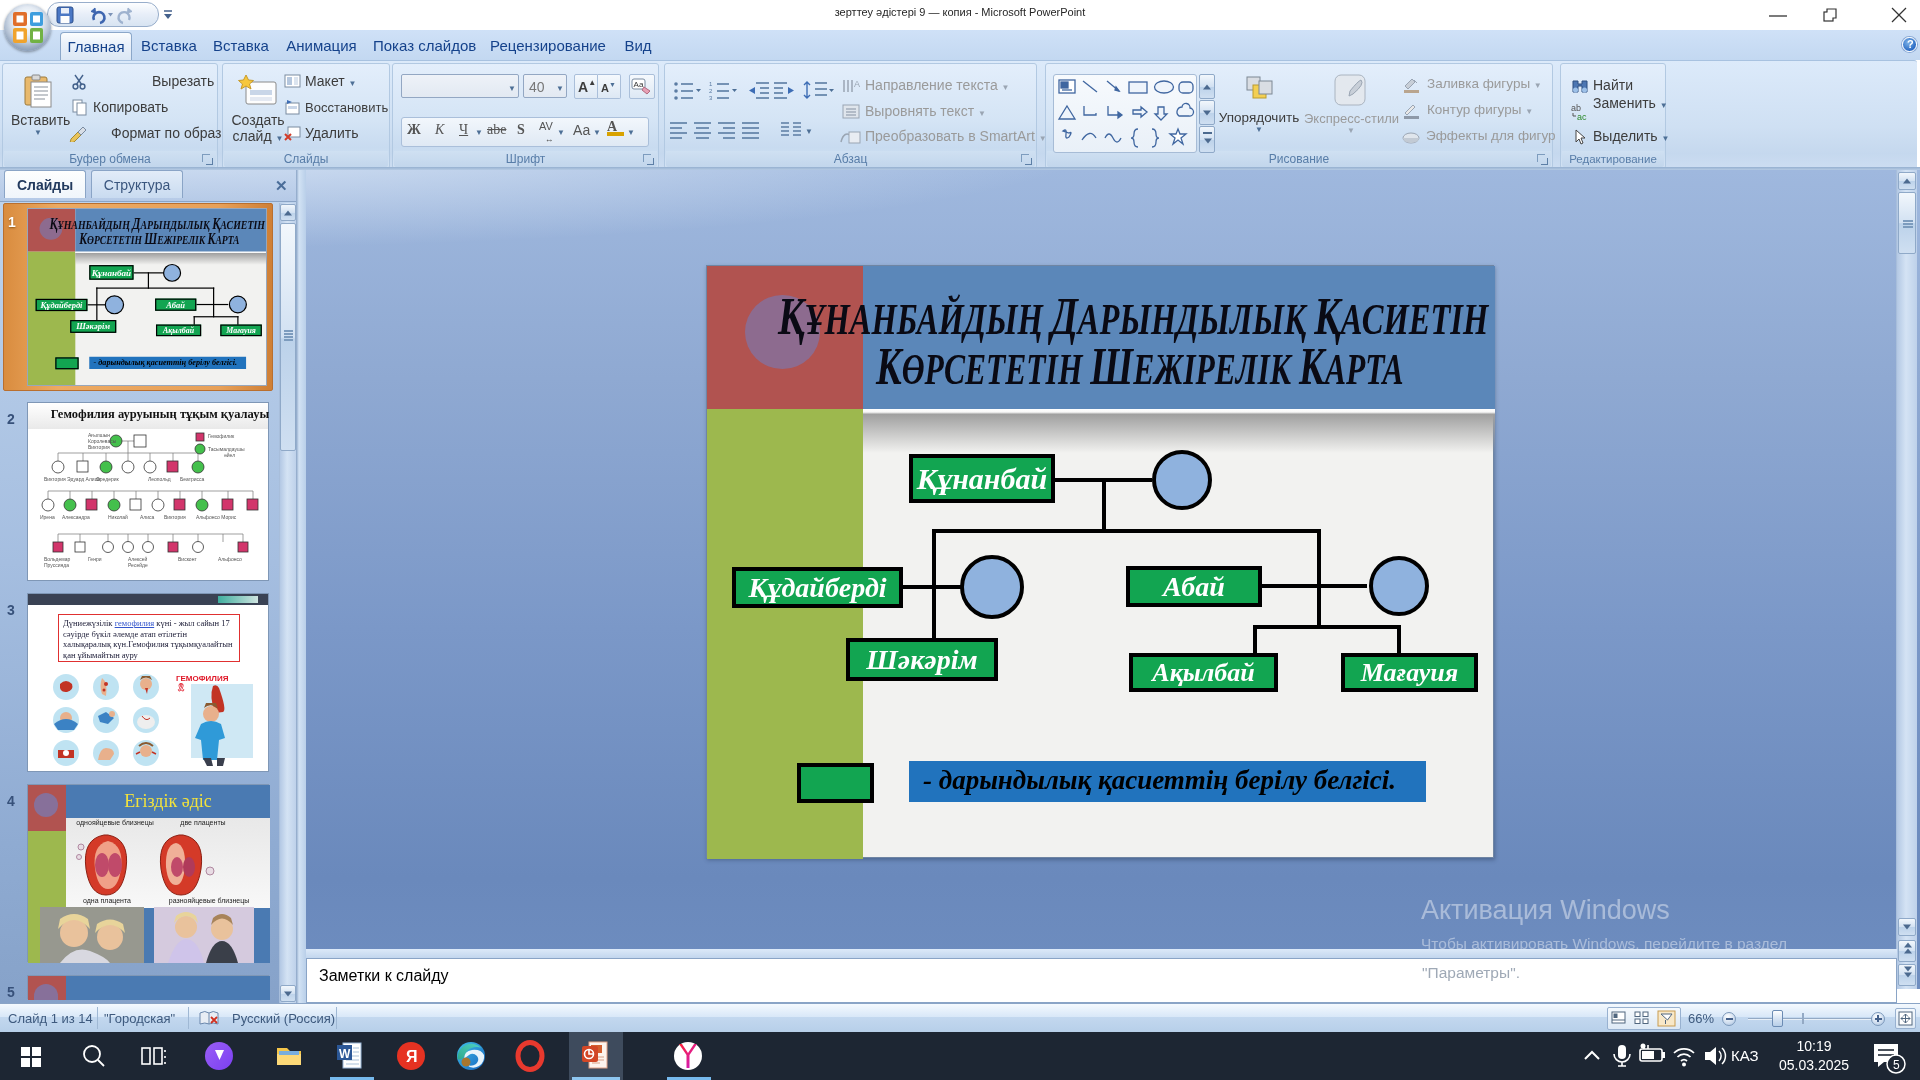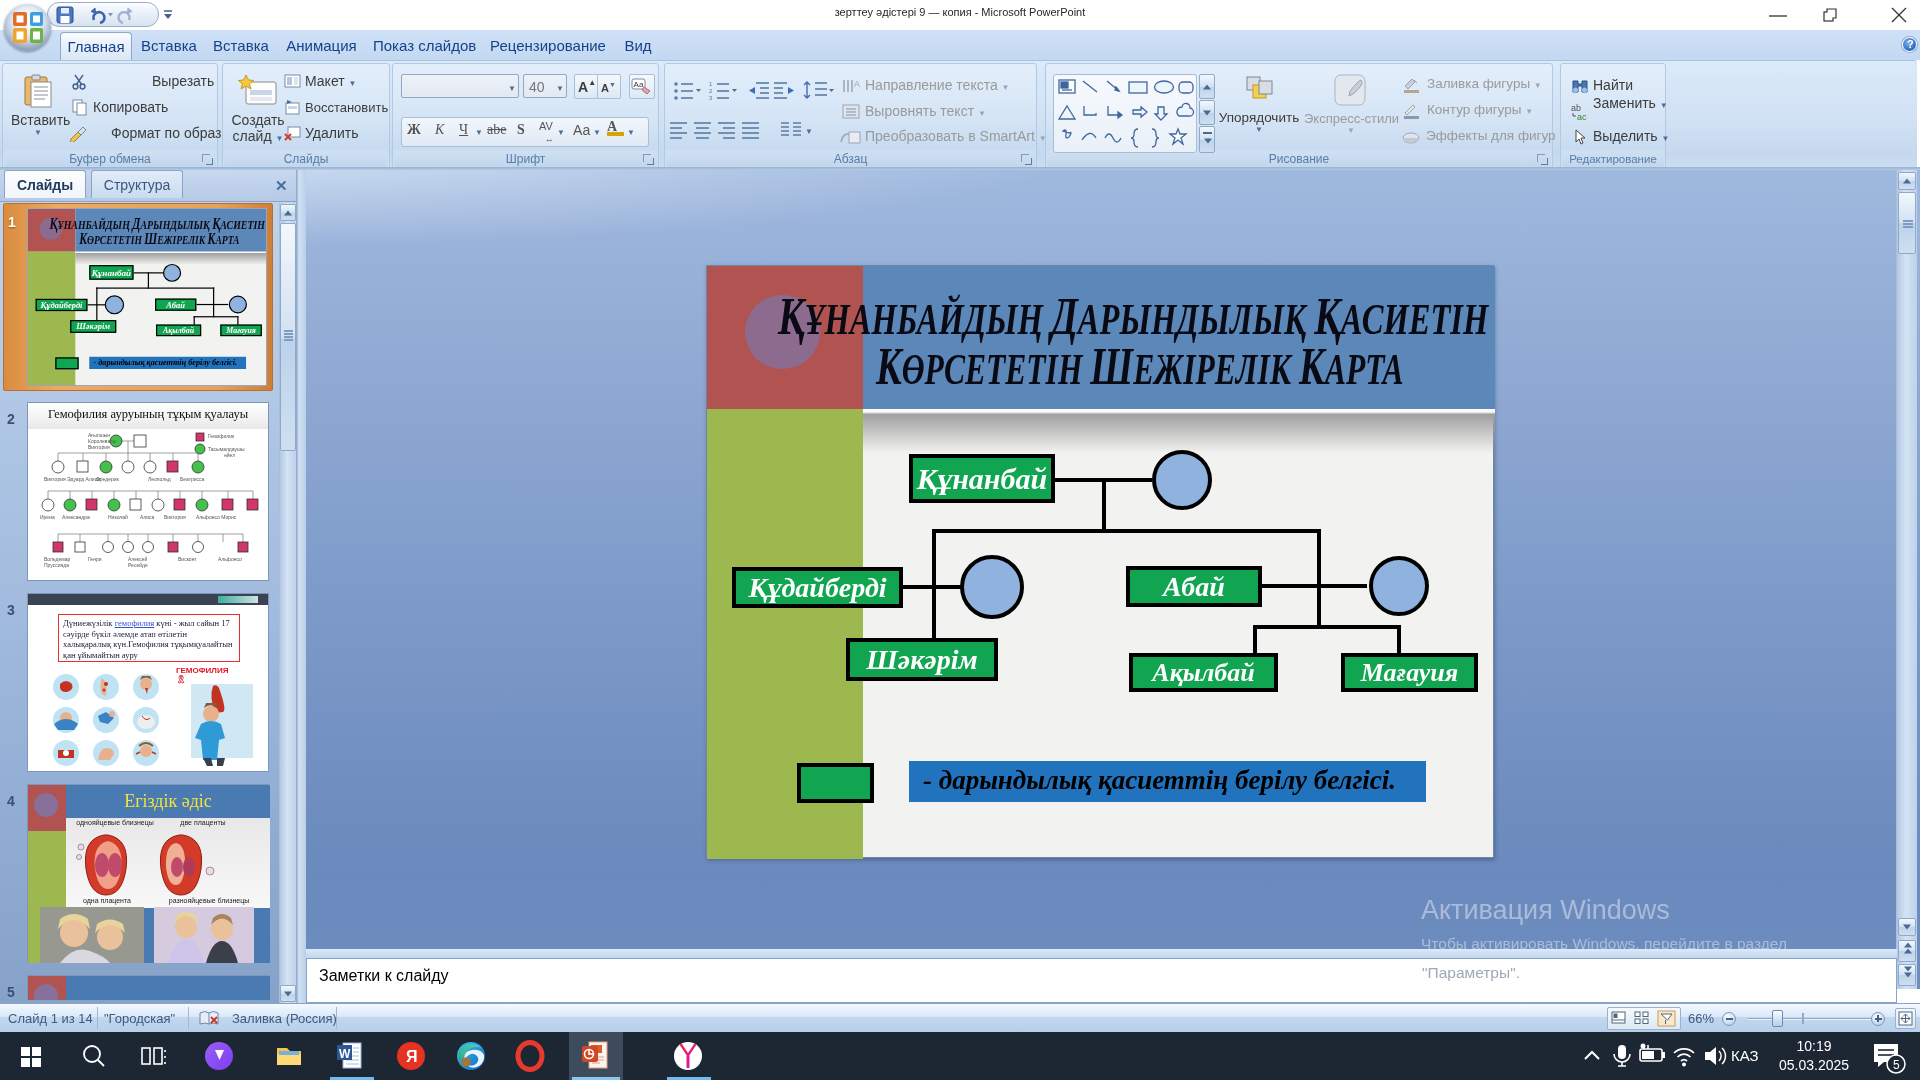--- a/index.html
+++ b/index.html
@@ -503,21 +503,21 @@
       <div class="gbox" style="left:422px;top:387px;width:149px;height:39px;font-size:26px;line-height:31px;">Ақылбай</div>
       <div class="gbox" style="left:634px;top:387px;width:137px;height:39px;font-size:26px;line-height:31px;">Мағауия</div>
 
       <div class="abs" style="left:90px;top:497px;width:77px;height:40px;background:#12a551;border:4px solid #000;"></div>
       <div class="abs" style="left:202px;top:495px;width:517px;height:41px;background:#2173bd;color:#000;font-family:'Liberation Serif',serif;font-weight:bold;font-style:italic;font-size:27px;line-height:39px;padding-left:14px;">-  дарындылық қасиеттің берілу белгісі.</div>
     </div>
       </div>
 
       <div class="thumb" style="top:200px;height:179px;">
         <div class="abs" style="left:0;top:0;width:240px;height:26px;background:linear-gradient(#fff,#e9e9e9);"></div>
-        <div class="abs" style="left:0;top:4px;width:240px;text-align:center;font-weight:normal;font-size:12.5px;color:#111;font-family:'Liberation Serif',serif;">Гемофилия ауруының тұқым қуалауы</div>
+        <div class="abs" style="left:12px;top:4px;width:240px;text-align:center;font-weight:bold;font-size:12.5px;color:#111;font-family:'Liberation Serif',serif;">Гемофилия ауруының тұқым қуалауы</div>
         <svg class="abs" style="left:0;top:26px;" width="240" height="151" viewBox="0 0 240 151">
           <g stroke="#777" stroke-width="0.7" fill="none">
             <line x1="88" y1="12" x2="112" y2="12"></line>
               <line x1="100" y1="12" x2="100" y2="24"></line>
               <line x1="30" y1="24" x2="170" y2="24"></line>
             <line x1="30" y1="24" x2="30" y2="32"></line>
               <line x1="55" y1="24" x2="55" y2="32"></line>
               <line x1="78" y1="24" x2="78" y2="32"></line>
               <line x1="100" y1="24" x2="100" y2="32"></line>
               <line x1="122" y1="24" x2="122" y2="32"></line>
@@ -601,21 +601,21 @@
               <text x="150" y="132">Висконт</text>
               <text x="190" y="132">Альфонсо</text>
           </g>
         </svg>
       </div>
 
       <div class="thumb" style="top:391px;height:179px;">
         <div class="abs" style="left:0;top:0;width:240px;height:11px;background:#3a4254;"></div>
         <div class="abs" style="left:190px;top:2px;width:40px;height:7px;background:linear-gradient(90deg,#3fae9e,#cfe4e0);"></div>
         <div class="abs" style="left:30px;top:20px;width:182px;height:48px;border:1.5px solid #e03030;padding:3px 4px;font-size:8.5px;line-height:1.25;color:#1a1a35;font-family:'Liberation Serif',serif;">Дүниежүзілік <span style="color:#3355cc;text-decoration:underline;">гемофилия</span> күні - жыл сайын 17 сәуірде бүкіл әлемде атап өтілетін халықаралық күн.Гемофилия тұқымқуалайтын қан ұйымайтын ауру</div>
-        <div class="abs" style="left:148px;top:72px;width:62px;height:9px;color:#e01828;font-weight:bold;font-size:8px;">ГЕМОФИЛИЯ <span style="color:#e01828;">🎗</span></div>
+        <div class="abs" style="left:148px;top:80px;width:62px;height:9px;color:#e01828;font-weight:bold;font-size:8px;">ГЕМОФИЛИЯ <span style="color:#e01828;">🎗</span></div>
         <svg class="abs" style="left:18px;top:78px;" width="125" height="96" viewBox="0 0 125 96">
           <g>
             <circle cx="20" cy="15" r="13" fill="#bfe3f2"></circle>
               <path d="M14 12 q6 -6 12 0 q2 6 -5 8 q-8 1 -7 -8" fill="#c23324"></path>
             <circle cx="60" cy="15" r="13" fill="#bfe3f2"></circle>
               <path d="M56 6 q6 4 4 18 l-4 -2 q-3 -8 0 -16" fill="#e8b08c"></path>
               <circle cx="60" cy="12" r="2" fill="#c23324"></circle>
               <circle cx="58" cy="18" r="1.5" fill="#c23324"></circle>
             <circle cx="100" cy="15" r="13" fill="#bfe3f2"></circle>
               <circle cx="100" cy="12" r="6" fill="#e8b08c"></circle>
@@ -777,21 +777,21 @@
   <div class="abs" id="statusbar">
     <div class="abs" style="left:8px;top:7px;">Слайд 1 из 14</div>
     <div class="abs" style="left:97px;top:3px;width:1px;height:22px;background:#9fb8d4;"></div>
     <div class="abs" style="left:104px;top:7px;">"Городская"</div>
     <div class="abs" style="left:188px;top:3px;width:1px;height:22px;background:#9fb8d4;"></div>
     <svg class="abs" style="left:198px;top:5px;" width="22" height="19" viewBox="0 0 22 19">
       <path d="M2 4 q5 -3 9 0 q4 -3 9 0 l0 11 q-5 -2 -9 0 q-4 -2 -9 0 z" fill="#e8edf4" stroke="#6a87ac"></path>
       <line x1="11" y1="4" x2="11" y2="15" stroke="#6a87ac"></line>
       <path d="M13 8 l6 6 M19 8 l-6 6" stroke="#d03020" stroke-width="1.8"></path>
     </svg>
-    <div class="abs" style="left:232px;top:7px;">Заливка (Россия)</div>
+    <div class="abs" style="left:232px;top:7px;">Русский (Россия)</div>
     <div class="abs" style="left:336px;top:3px;width:1px;height:22px;background:#9fb8d4;"></div>
 
     <div class="abs" style="left:1607px;top:3px;width:74px;height:23px;border:1px solid #98b1d0;border-radius:2px;background:linear-gradient(#f5f9fd,#dde9f5);"></div>
     <svg class="abs" style="left:1610px;top:6px;" width="70" height="17" viewBox="0 0 70 17">
       <g stroke="#51677f" fill="#fff" stroke-width="1">
         <rect x="2" y="2" width="13" height="11"></rect>
           <line x1="2" y1="10" x2="15" y2="10"></line>
           <rect x="3.5" y="3.5" width="4" height="4.5" fill="#51677f" stroke="none"></rect>
         <rect x="25" y="2" width="5" height="4.5"></rect>
           <rect x="33" y="2" width="5" height="4.5"></rect>

